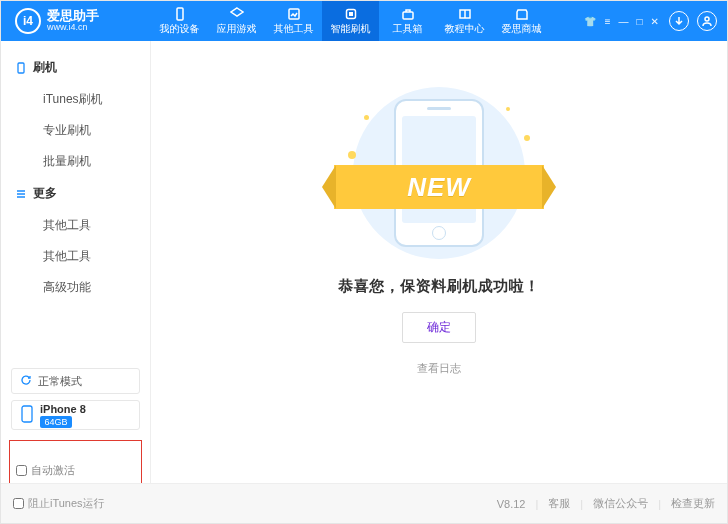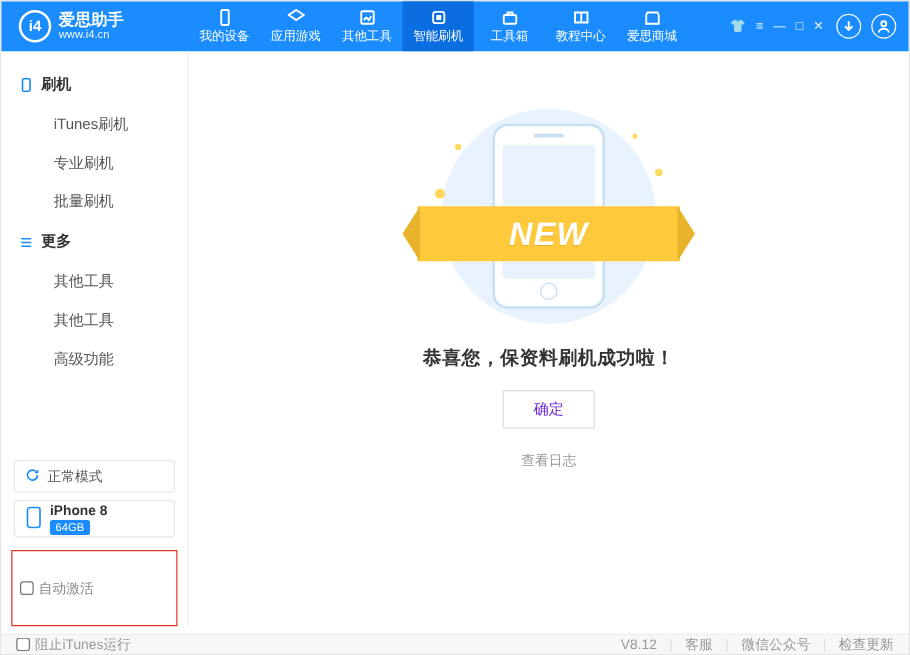--- a/index.html
+++ b/index.html
@@ -63,21 +63,21 @@
 .illus .spark.s1 { width:8px; height:8px; left:24px; top:64px; }
 .illus .spark.s2 { width:5px; height:5px; left:40px; top:28px; }
 .illus .spark.s3 { width:6px; height:6px; right:24px; top:48px; }
 .illus .spark.s4 { width:4px; height:4px; right:44px; top:20px; }
 
 .succ { margin-top:18px; font-size:15px; color:#333; font-weight:bold; letter-spacing:.5px; }
 .ok-btn { margin-top:16px; border:1px solid #ddd; background:#fff; padding:6px 24px; font-size:12px; color:#6d28d9; cursor:pointer; border-radius:2px; }
 .loglink { margin-top:18px; font-size:11px; color:#999; cursor:pointer; }
 
 
-.footer { position:absolute; bottom:0; left:0; right:0; height:16px; background:#f7f7f7; border-top:1px solid #eee; display:flex; align-items:center; padding:0 12px; font-size:11px; color:#999; }
+.footer { position:absolute; bottom:0; left:0; right:0; height:40px; background:#f7f7f7; border-top:1px solid #eee; display:flex; align-items:center; padding:0 12px; font-size:11px; color:#999; }
 .footer .left { display:flex; align-items:center; gap:4px; }
 .footer .left input { width:11px; height:11px; }
 .footer .right { margin-left:auto; display:flex; align-items:center; gap:10px; }
 .footer .sep { color:#ddd; }
 .footer .link { cursor:pointer; }
 </style>
 </head>
 <body>
 
 <div class="header">

